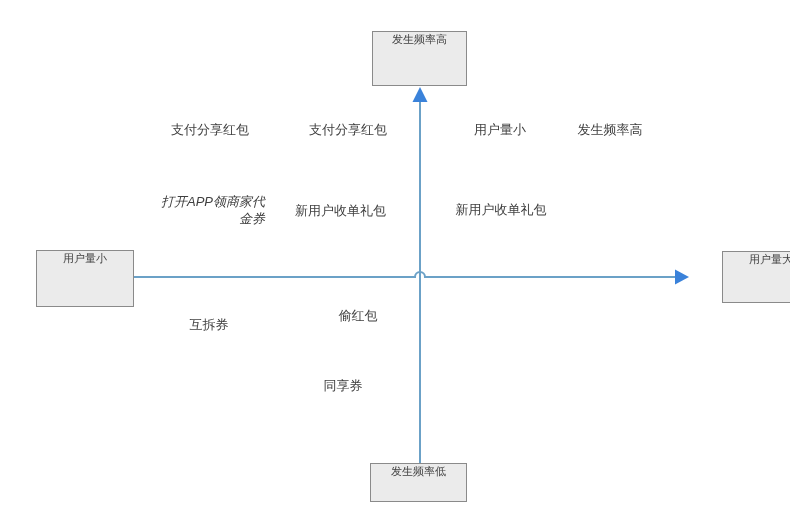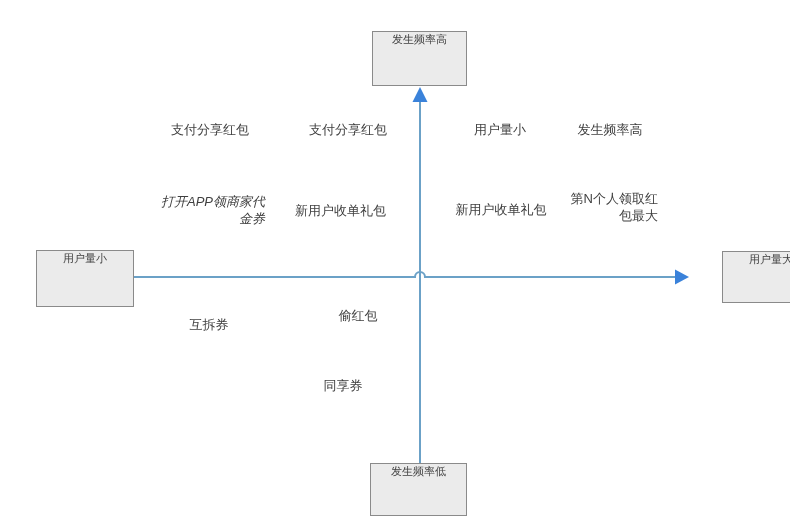--- a/index.html
+++ b/index.html
@@ -49,21 +49,21 @@
 
     <path d="M128 277 L415 277 A5 5 0 0 1 425 277 L676 277" fill="none" stroke-width="2" style="stroke:var(--line)"></path>
 
     <polygon points="689,277 675,269.5 675,284.5" style="fill:var(--arrow)"></polygon>
   </svg>
 
   <div class="box" style="left:372px;top:31px;width:95px;height:55px;">
     <span>发生频率高</span>
   </div>
 
-  <div class="box" style="left:370px;top:463px;width:97px;height:53px;">
+  <div class="box" style="left:370px;top:463px;width:97px;height:39px;">
     <span>发生频率低</span>
   </div>
 
   <div class="box" style="left:36px;top:250px;width:98px;height:57px;">
     <span>用户量小</span>
   </div>
 
   <div class="box" style="left:722px;top:251px;width:98px;height:52px;">
     <span>用户量大</span>
   </div>
@@ -75,21 +75,20 @@
   <div class="label wrap" style="left:213px;top:210px;width:104px;font-style:italic;">打开APP领商家代金券</div>
 
   <div class="label wrap" style="left:340px;top:210px;width:92px;">新用户收单礼包</div>
 
   <div class="label" style="left:500px;top:129px;">用户量小</div>
 
   <div class="label" style="left:610px;top:129px;">发生频率高</div>
 
   <div class="label" style="left:501px;top:209px;">新用户收单礼包</div>
 
-  <div class="label wrap" style="left:612px;top:207px;width:92px;">第N个人领取红包最大</div>
 
   <div class="label" style="left:209px;top:324px;">互拆券</div>
 
   <div class="label" style="left:336px;top:315px;margin-left:22px;">偷红包</div>
 
   <div class="label" style="left:343px;top:385px;">同享券</div>
 
 </div>
 
 </body></html>

